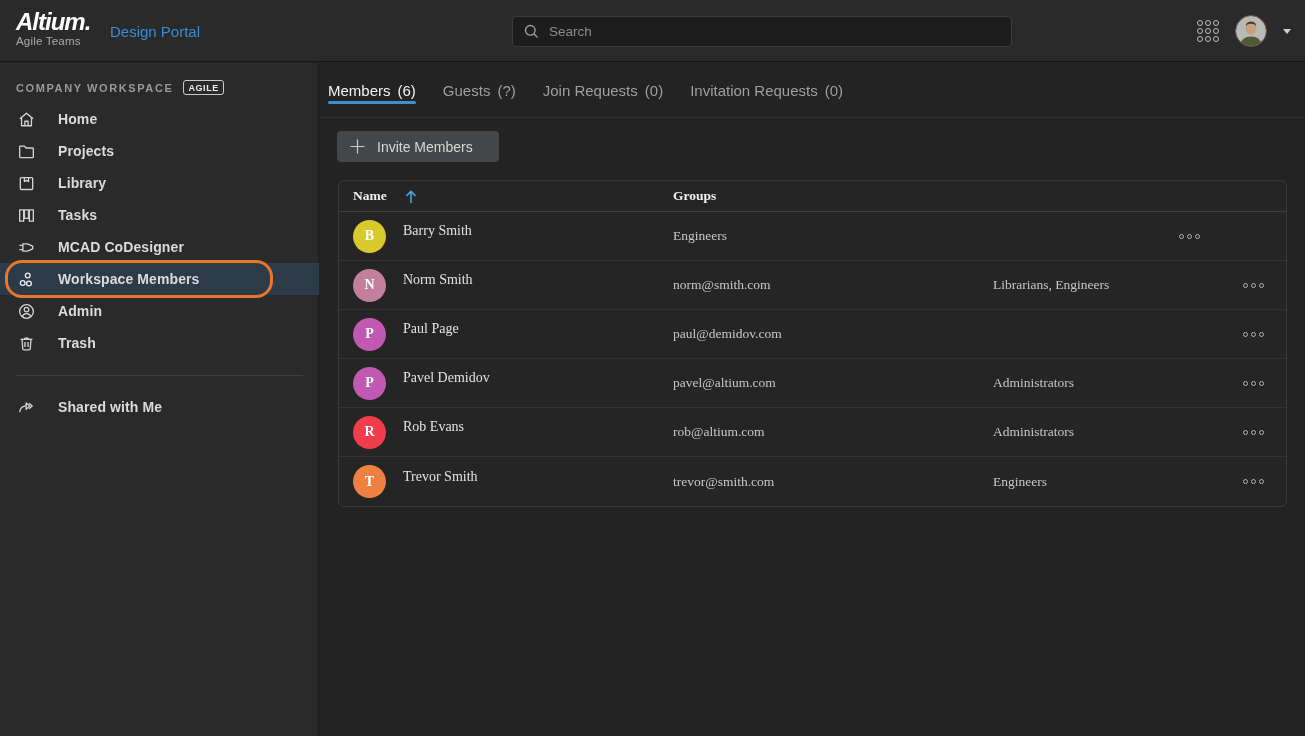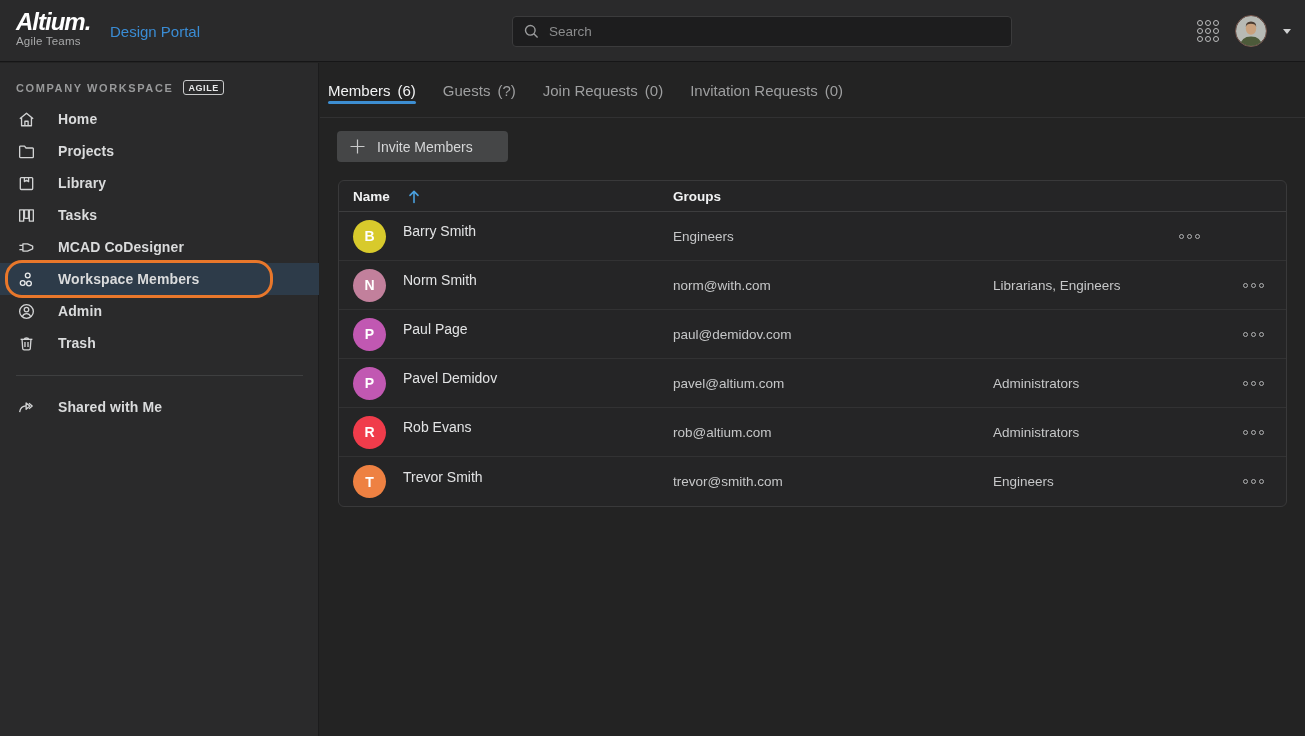--- a/index.html
+++ b/index.html
@@ -38,24 +38,24 @@
 
   
   .main { position:absolute; left:320px; top:63px; width:985px; height:673px; background:#232323; }
   .tabbar { position:absolute; left:0; top:0; width:985px; height:55px; border-bottom:1px solid #313132; display:flex; align-items:center; padding-left:8px; }
   .tab { position:relative; height:55px; display:flex; align-items:center; margin-right:27px; cursor:pointer; font-size:15px; color:#9e9fa0; }
   .tab .cnt { margin-left:7px; }
   .tab.active { color:#f2f3f4; }
   .tab .underline { display:none; }
   .tab.active .underline { display:block; position:absolute; left:0; top:38px; width:100%; height:3px; background:#3d8ed2; border-radius:2px; }
 
-  .invite-btn { position:absolute; left:17px; top:68px; height:31px; background:#454647; border:none; border-radius:4px; color:#d6d7d8; font-size:14px; font-family:"Liberation Sans", sans-serif; display:flex; align-items:center; padding:0 35px 0 12px; gap:11px; cursor:pointer; }
+  .invite-btn { position:absolute; left:17px; top:68px; height:31px; background:#454647; border:none; border-radius:4px; color:#d6d7d8; font-size:14px; font-family:"Liberation Sans", sans-serif; display:flex; align-items:center; padding:0 26px 0 12px; gap:11px; cursor:pointer; }
 
   .table { position:absolute; left:18px; top:117px; width:949px; background:#252526; border:1px solid #39393a; border-radius:6px; overflow:hidden; }
-  .trow, .thead { display:grid; grid-template-columns:334px 320px 1fr 64px; align-items:center; }
+  .trow, .thead { display:grid; grid-template-columns:334px 320px 1fr 64px; align-items:center;font-family:Liberation Serif, serif; }
   .thead { height:31px; border-bottom:1px solid #3d3d3e; }
   .thead .hcell { font-size:13.5px; font-weight:bold; color:#f1f2f3; }
   .hcell.name-h { padding-left:14px; display:flex; align-items:center; gap:17px; }
   .sort-arrow { display:flex; cursor:pointer; }
   .trow { height:49px; border-bottom:1px solid #323233; }
   .trow:last-child { border-bottom:none; }
   .cell { font-size:13.5px; color:#c6c7c8; }
   .name-cell { display:flex; align-items:center; padding-left:14px; gap:17px; }
   .avatar { width:33px; height:33px; border-radius:50%; display:flex; align-items:center; justify-content:center; font-size:14px; font-weight:bold; color:#ffffff; flex:0 0 auto; }
   .mname { font-size:14px; color:#e2e3e4; position:relative; top:-5px;text-align:right; }
@@ -269,21 +269,21 @@
               <i></i>
             </span>
     </div>
   </div>
 
   <div class="trow">
     <div class="cell name-cell">
       <span class="avatar" style="background: rgb(194, 128, 156);">N</span>
       <span class="mname">Norm Smith</span>
     </div>
-    <div class="cell">norm@with.com</div>
+    <div class="cell">norm@smith.com</div>
     <div class="cell">Librarians, Engineers</div>
     <div class="cell actions-cell">
       <span class="kebab">
               <i></i>
               <i></i>
               <i></i>
             </span>
     </div>
   </div>
 

